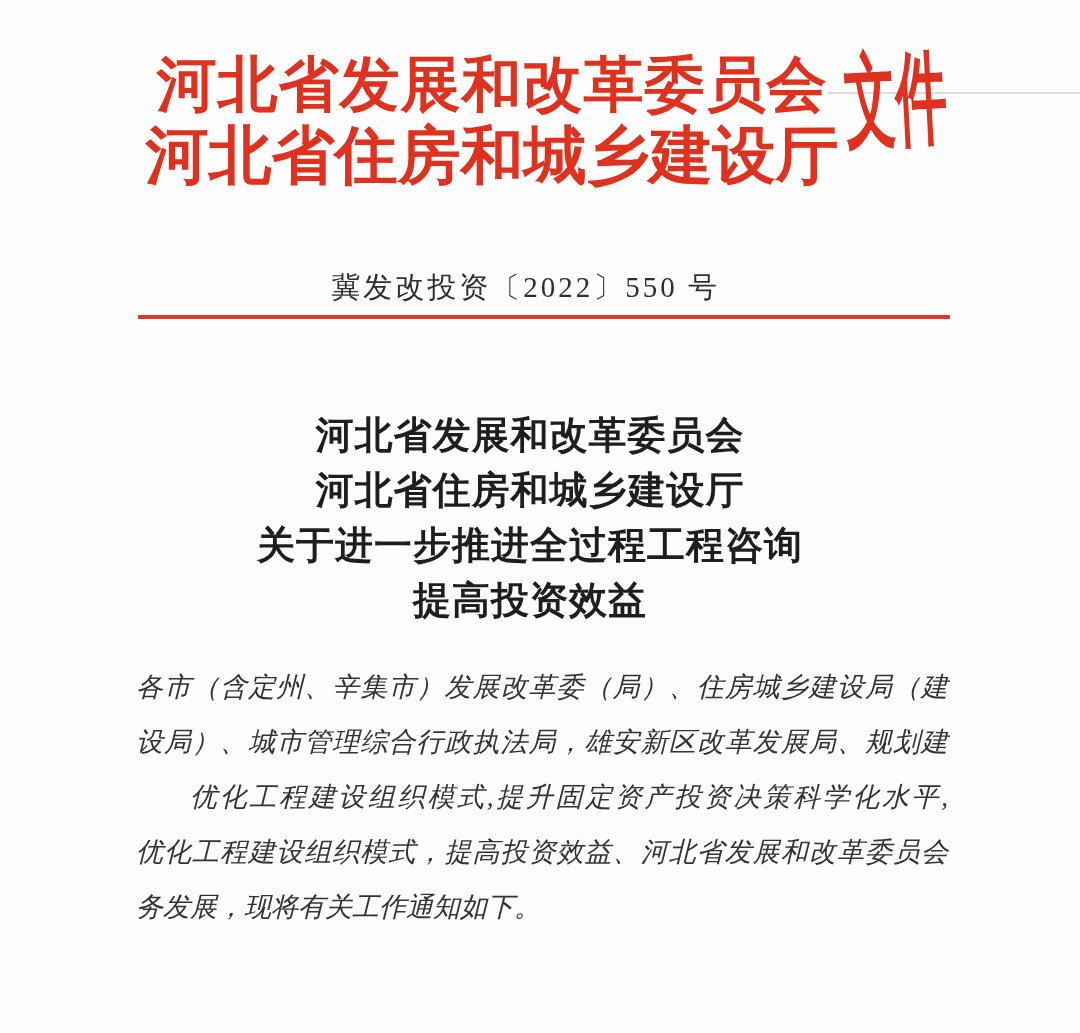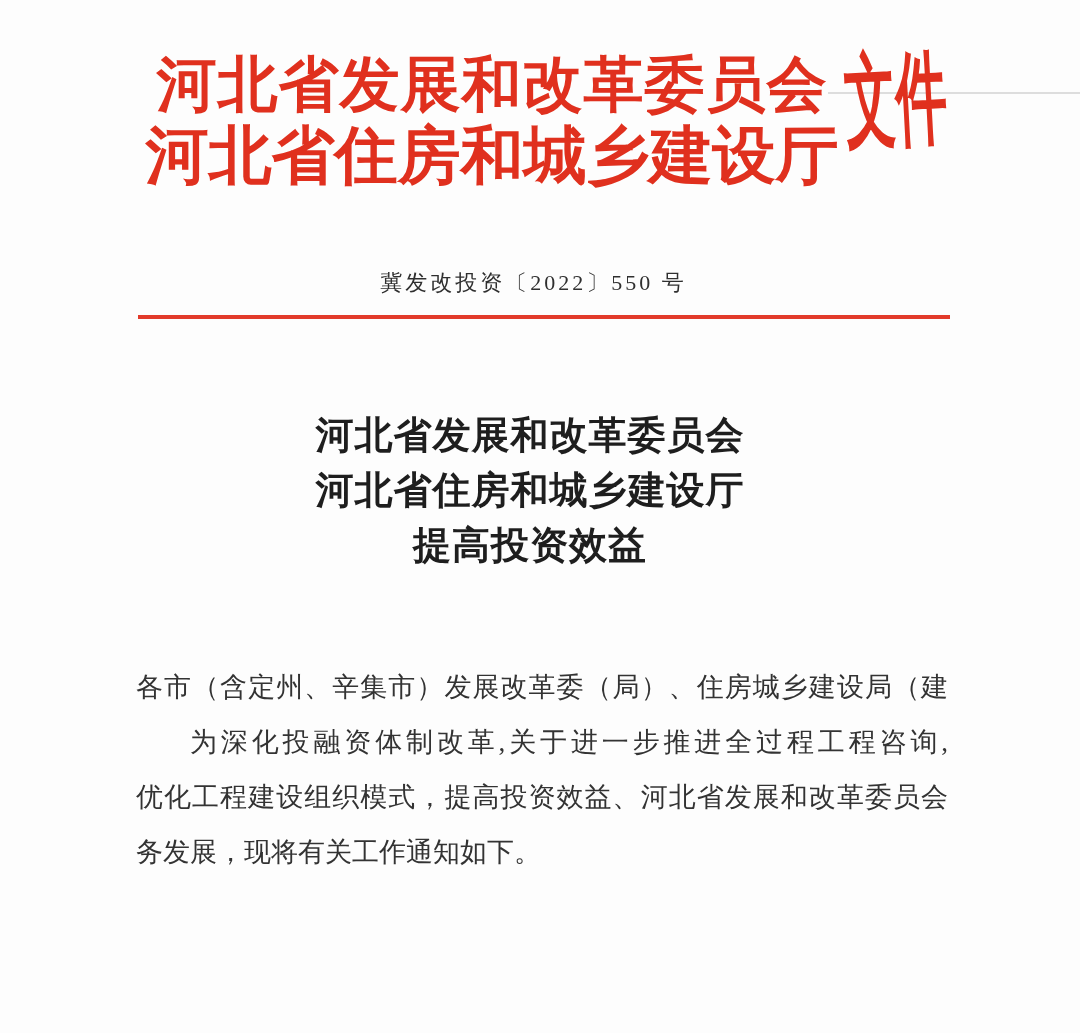--- a/index.html
+++ b/index.html
@@ -45,24 +45,24 @@
     line-height: 1.04;
     font-weight: bold;
     color: var(--accent_red, #e0301e);
     transform: scaleX(0.5);
     transform-origin: 0 0;
     white-space: nowrap;
   }
 
   .doc-number {
     position: absolute;
-    top: 268px; left: 16px;
+    top: 268px; left: 8px;
     width: 1035px;
     text-align: center;
-    font-size: 22px;
+    font-size: 29px;
     letter-spacing: 3px;
     color: #2f2f2f;
   }
 
   .red-rule {
     position: absolute;
     top: 315px; left: 138px;
     width: 812px; height: 4px;
     background: var(--rule_red, #e23a2a);
   }
@@ -83,20 +83,21 @@
     position: absolute;
     top: 660px; left: 136px;
     width: 812px;
     font-size: 27px;
     color: var(--text_body, #333333);
   }
   .bline {
     height: 55px;
     line-height: 55px;
     overflow: visible;
+    font-style: italic;
   }
   .just {
     text-align: justify;
     text-align-last: justify;
   }
   .indent { text-indent: 54px; }
 </style>
 </head>
 <body>
 
@@ -113,23 +114,25 @@
     <span class="wenjian">文件</span>
   </div>
 
   <div class="doc-number">冀发改投资〔2022〕550 号</div>
 
   <div class="red-rule"></div>
 
   <div class="title">
     <div>河北省发展和改革委员会</div>
     <div>河北省住房和城乡建设厅</div>
+    <div>关于进一步推进全过程工程咨询</div>
     <div>提高投资效益</div>
   </div>
 
   <div class="body-text">
     <div class="bline just">各市（含定州、辛集市）发展改革委（局）、住房城乡建设局（建</div>
-    <div class="bline just indent">为深化投融资体制改革,关于进一步推进全过程工程咨询,</div>
+    <div class="bline just">设局）、城市管理综合行政执法局，雄安新区改革发展局、规划建</div>
+    <div class="bline just indent">优化工程建设组织模式,提升固定资产投资决策科学化水平,</div>
     <div class="bline just">优化工程建设组织模式，提高投资效益、河北省发展和改革委员会</div>
     <div class="bline">务发展，现将有关工作通知如下。</div>
   </div>
 
 </div>
 
 </body></html>

